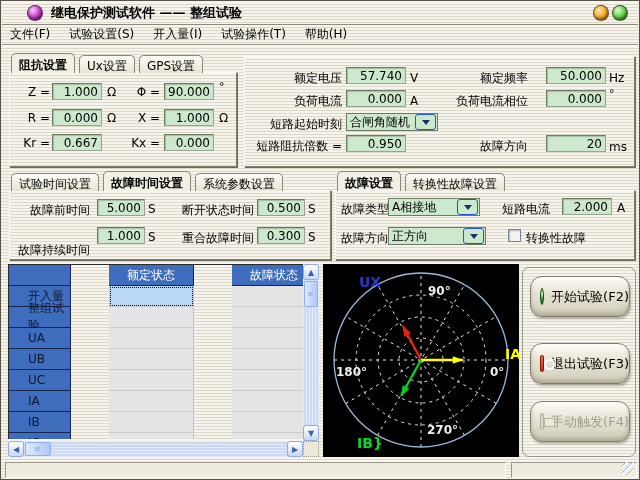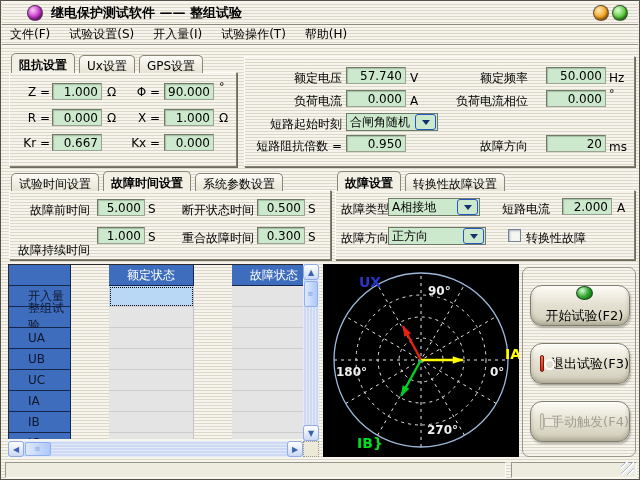--- a/index.html
+++ b/index.html
@@ -312,21 +312,21 @@
         <text x="182" y="95" font-size="14" fill="#ffff00">IA</text>
         <text x="167" y="112" font-size="12" fill="#f0f0f0">0°</text>
         <text x="13" y="112" font-size="12" fill="#f0f0f0">180°</text>
         <text x="104" y="170" font-size="12" fill="#f0f0f0">270°</text>
         <text x="34" y="184" font-size="14" fill="#00e020">IB}</text>
       </g>
     </svg>
   </div>
 
   <div class="btnpanel">
-    <div class="bigbtn" style="top:17px;flex-direction:column;">
+    <div class="bigbtn" style="top:8px;">
       <span class="icon-start"></span>
       <span class="cap">开始试验(F2)</span>
     </div>
     <div class="bigbtn" style="top:75px;">
       <span class="icon-exit"></span>
       <span class="cap">退出试验(F3)</span>
     </div>
     <div class="bigbtn disabled" style="top:133px;">
       <span class="icon-manual"></span>
       <span class="cap">手动触发(F4)</span>

